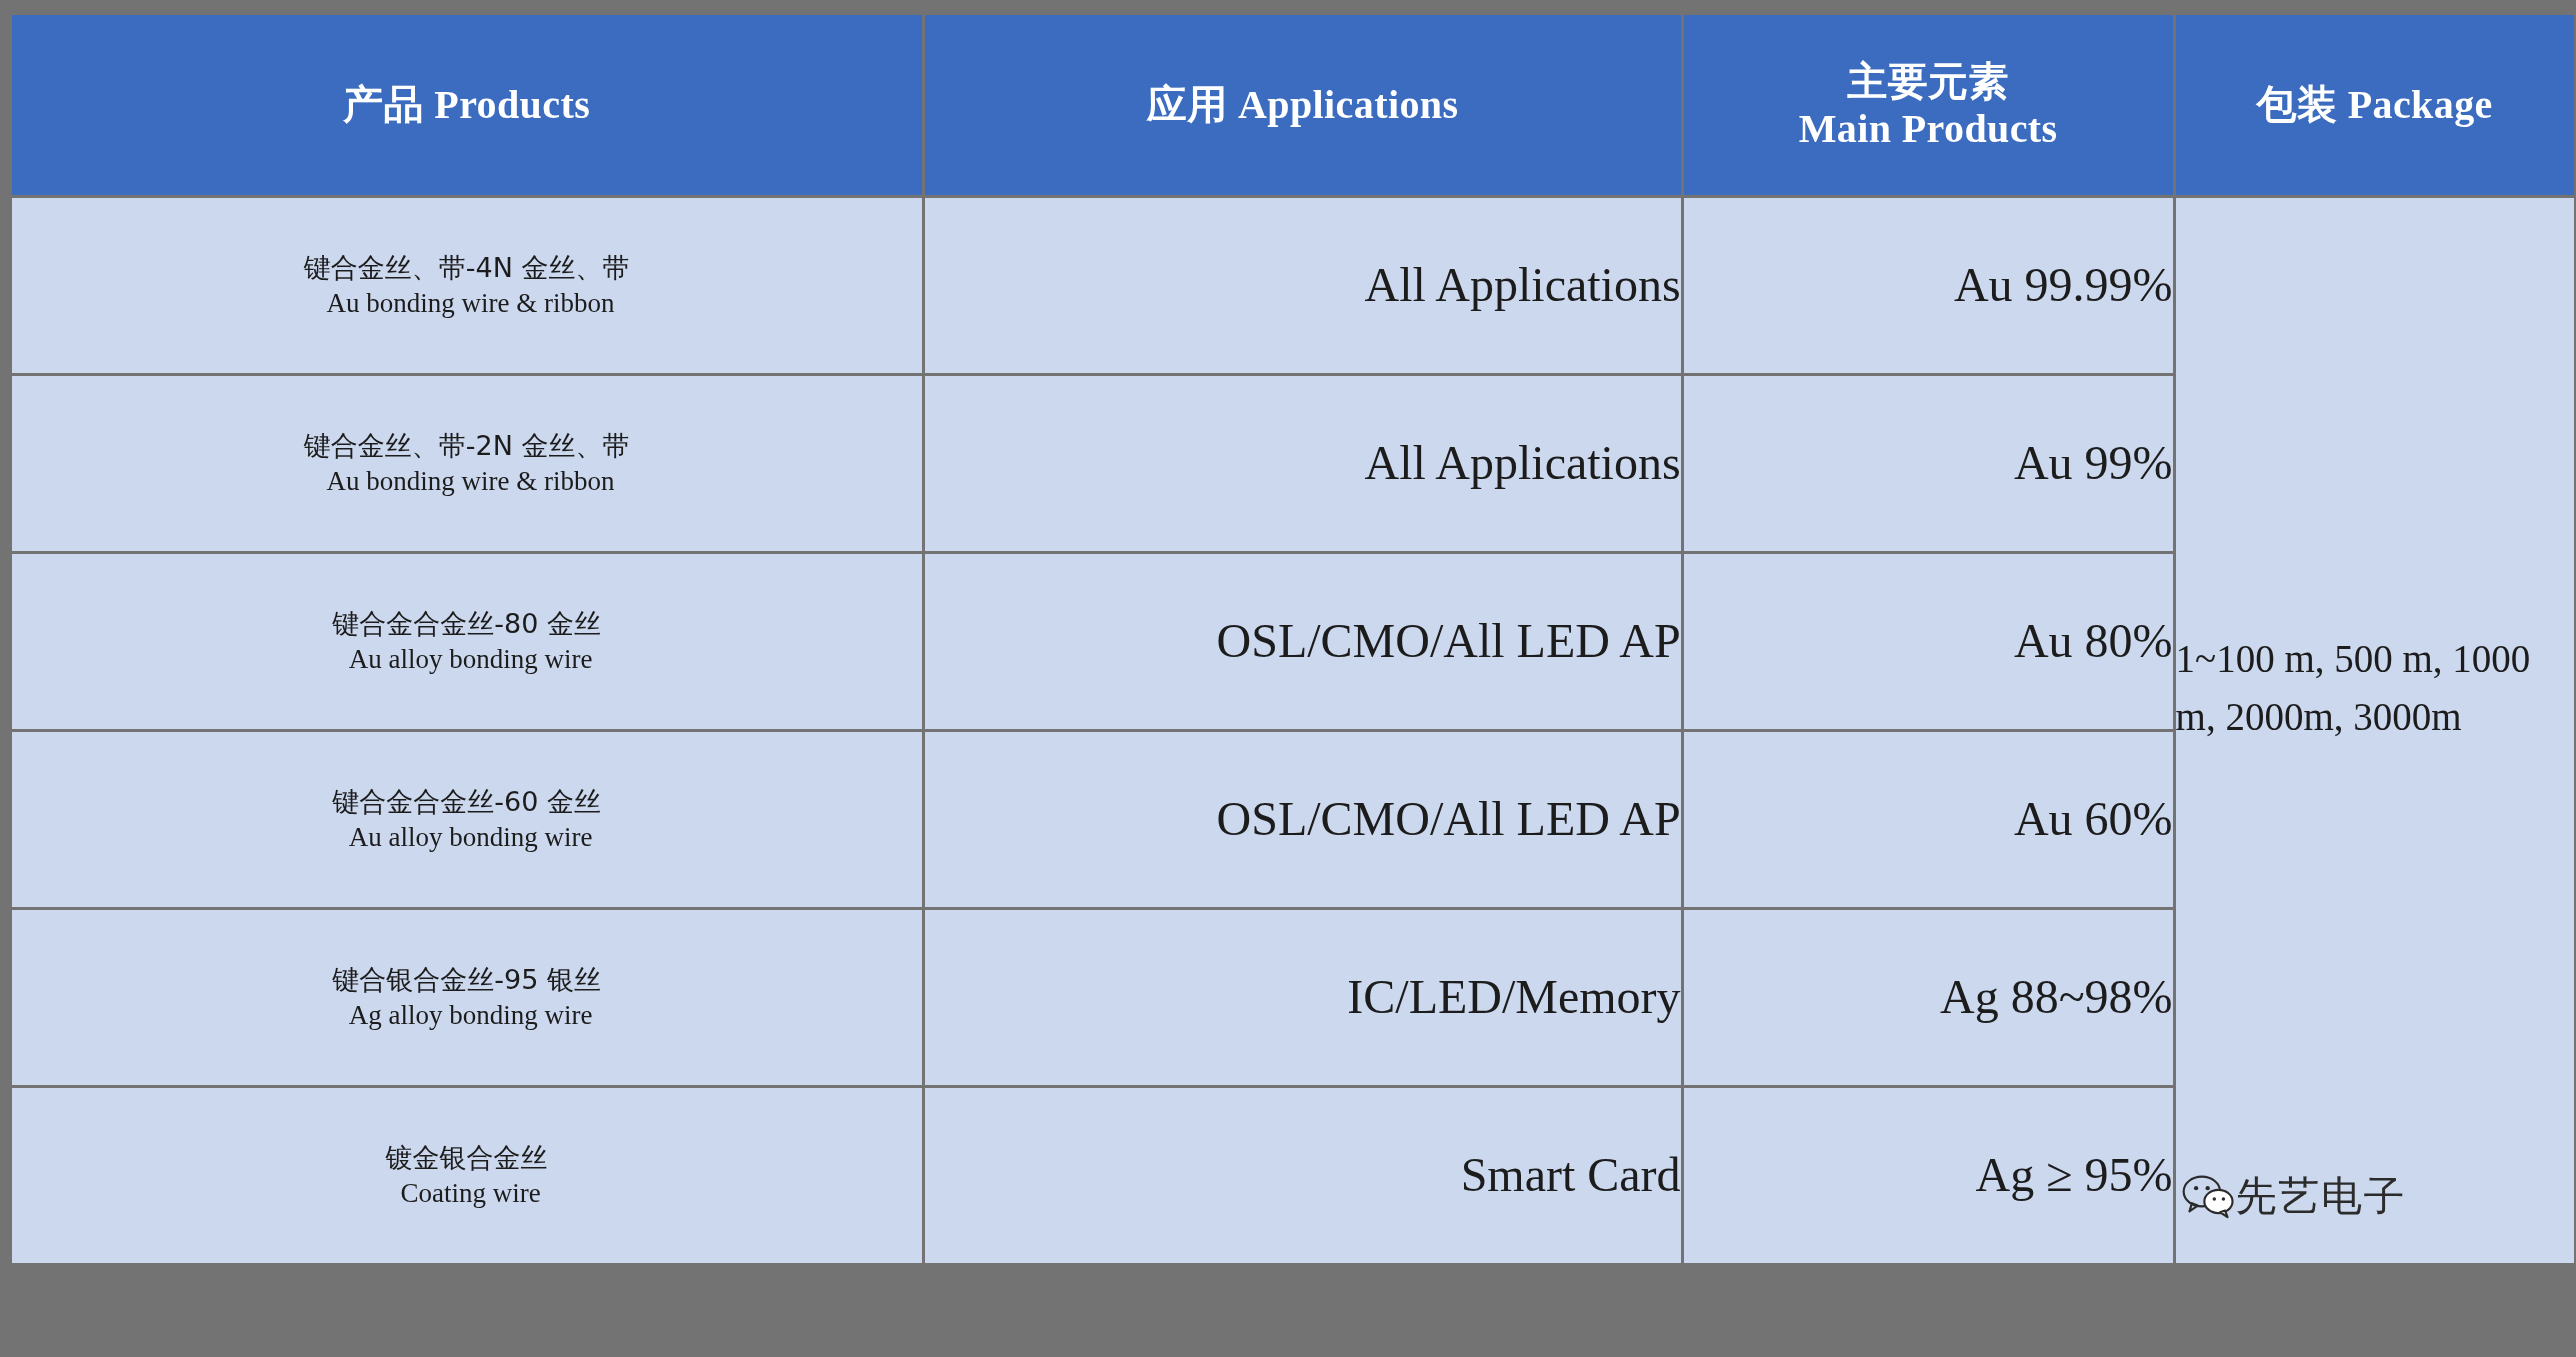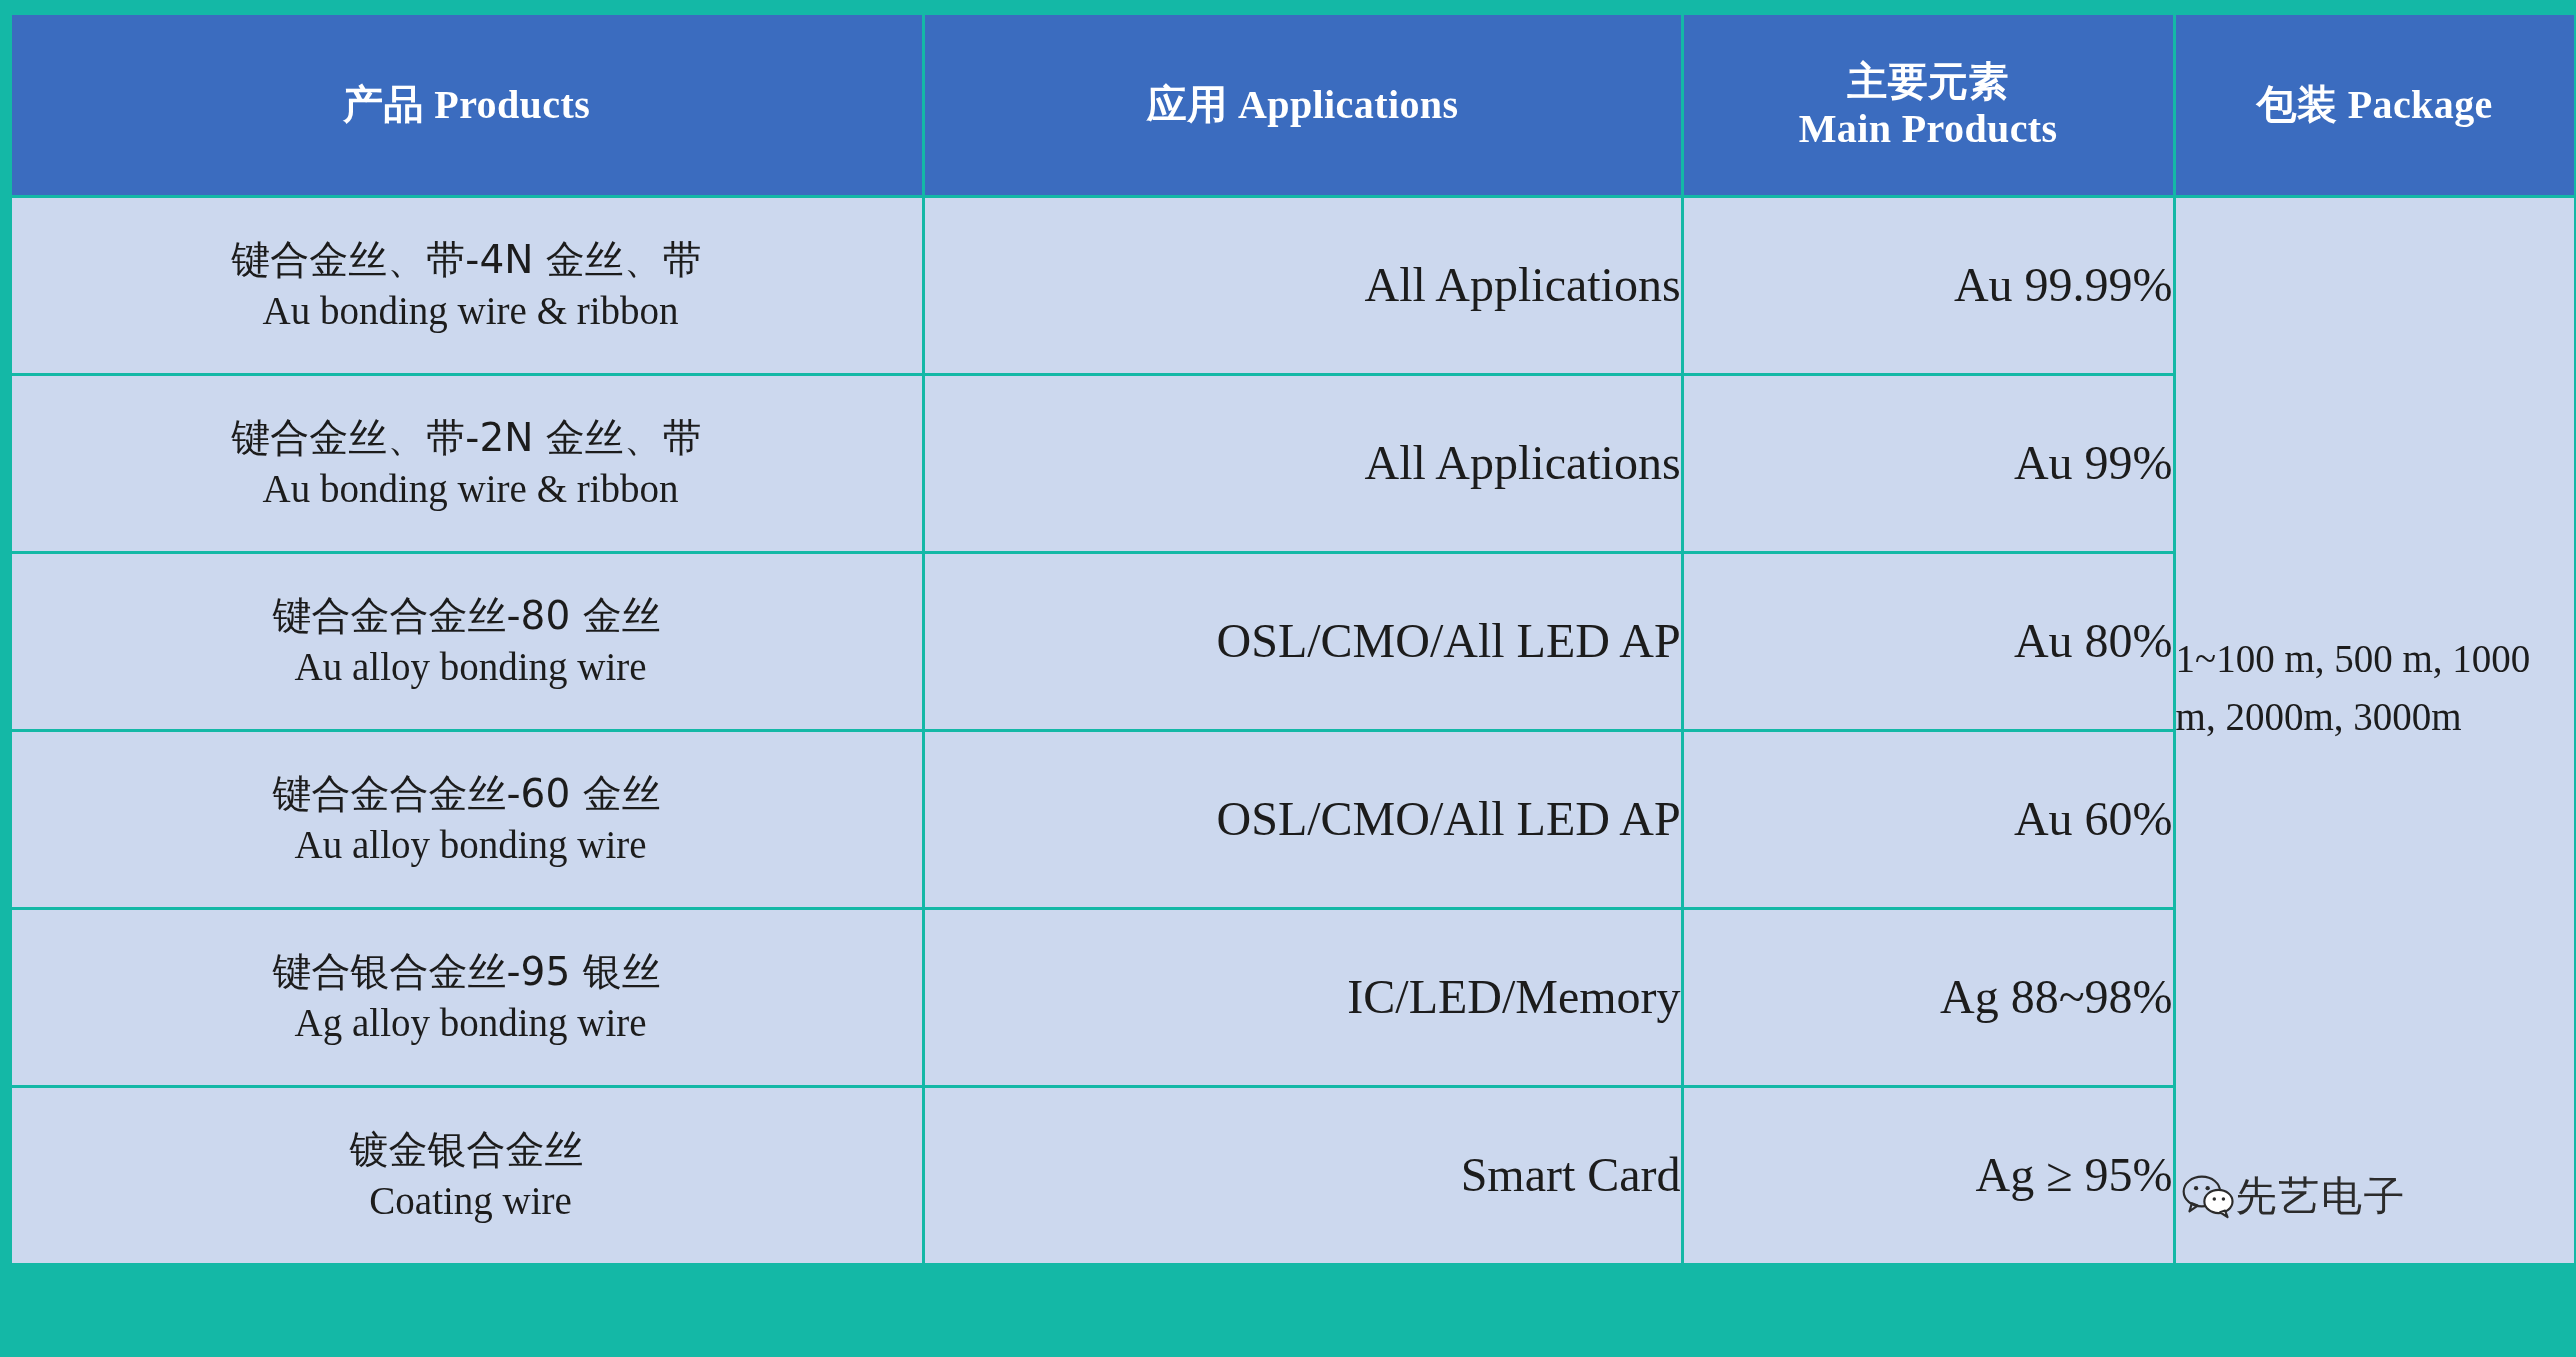--- a/index.html
+++ b/index.html
@@ -10,21 +10,21 @@
   body {
     width: 2576px;
     height: 1358px;
     font-family: "Liberation Serif", serif;
     -webkit-font-smoothing: antialiased;
   }
   .sheet {
     position: relative;
     width: 2576px;
     height: 1358px;
-    background: #14b8a6;
+    background: #737373;
     box-sizing: border-box;
   }
   table.spec {
     position: absolute;
     left: 8.6px;
     top: 12px;
     width: 2554px;
     border-collapse: separate;
     border-spacing: 3.4px 3.4px;
     table-layout: fixed;
@@ -44,21 +44,21 @@
     line-height: 1.18;
     letter-spacing: 0.4px;
   }
   th.hdr .cn { font-family: "DejaVu Sans", sans-serif; font-weight: bold; }
   th.hdr .en { font-family: "Liberation Serif", serif; font-weight: bold; }
   th.hdr .line2 { display: block; }
   td.cell {
     background: #ccd8ee;
     color: #1c1c1c;
     height: 175px;
-    font-size: 39px;
+    font-size: 27px;
     line-height: 1.3;
   }
   td.prod {
     text-align: center;
     padding: 5.2px 15.5px;
   }
   td.prod .cn { font-family: "DejaVu Sans", sans-serif; }
   td.prod .en { font-family: "Liberation Serif", serif; display: block; padding-left: 8px; }
   td.app, td.elem {
     text-align: right;

